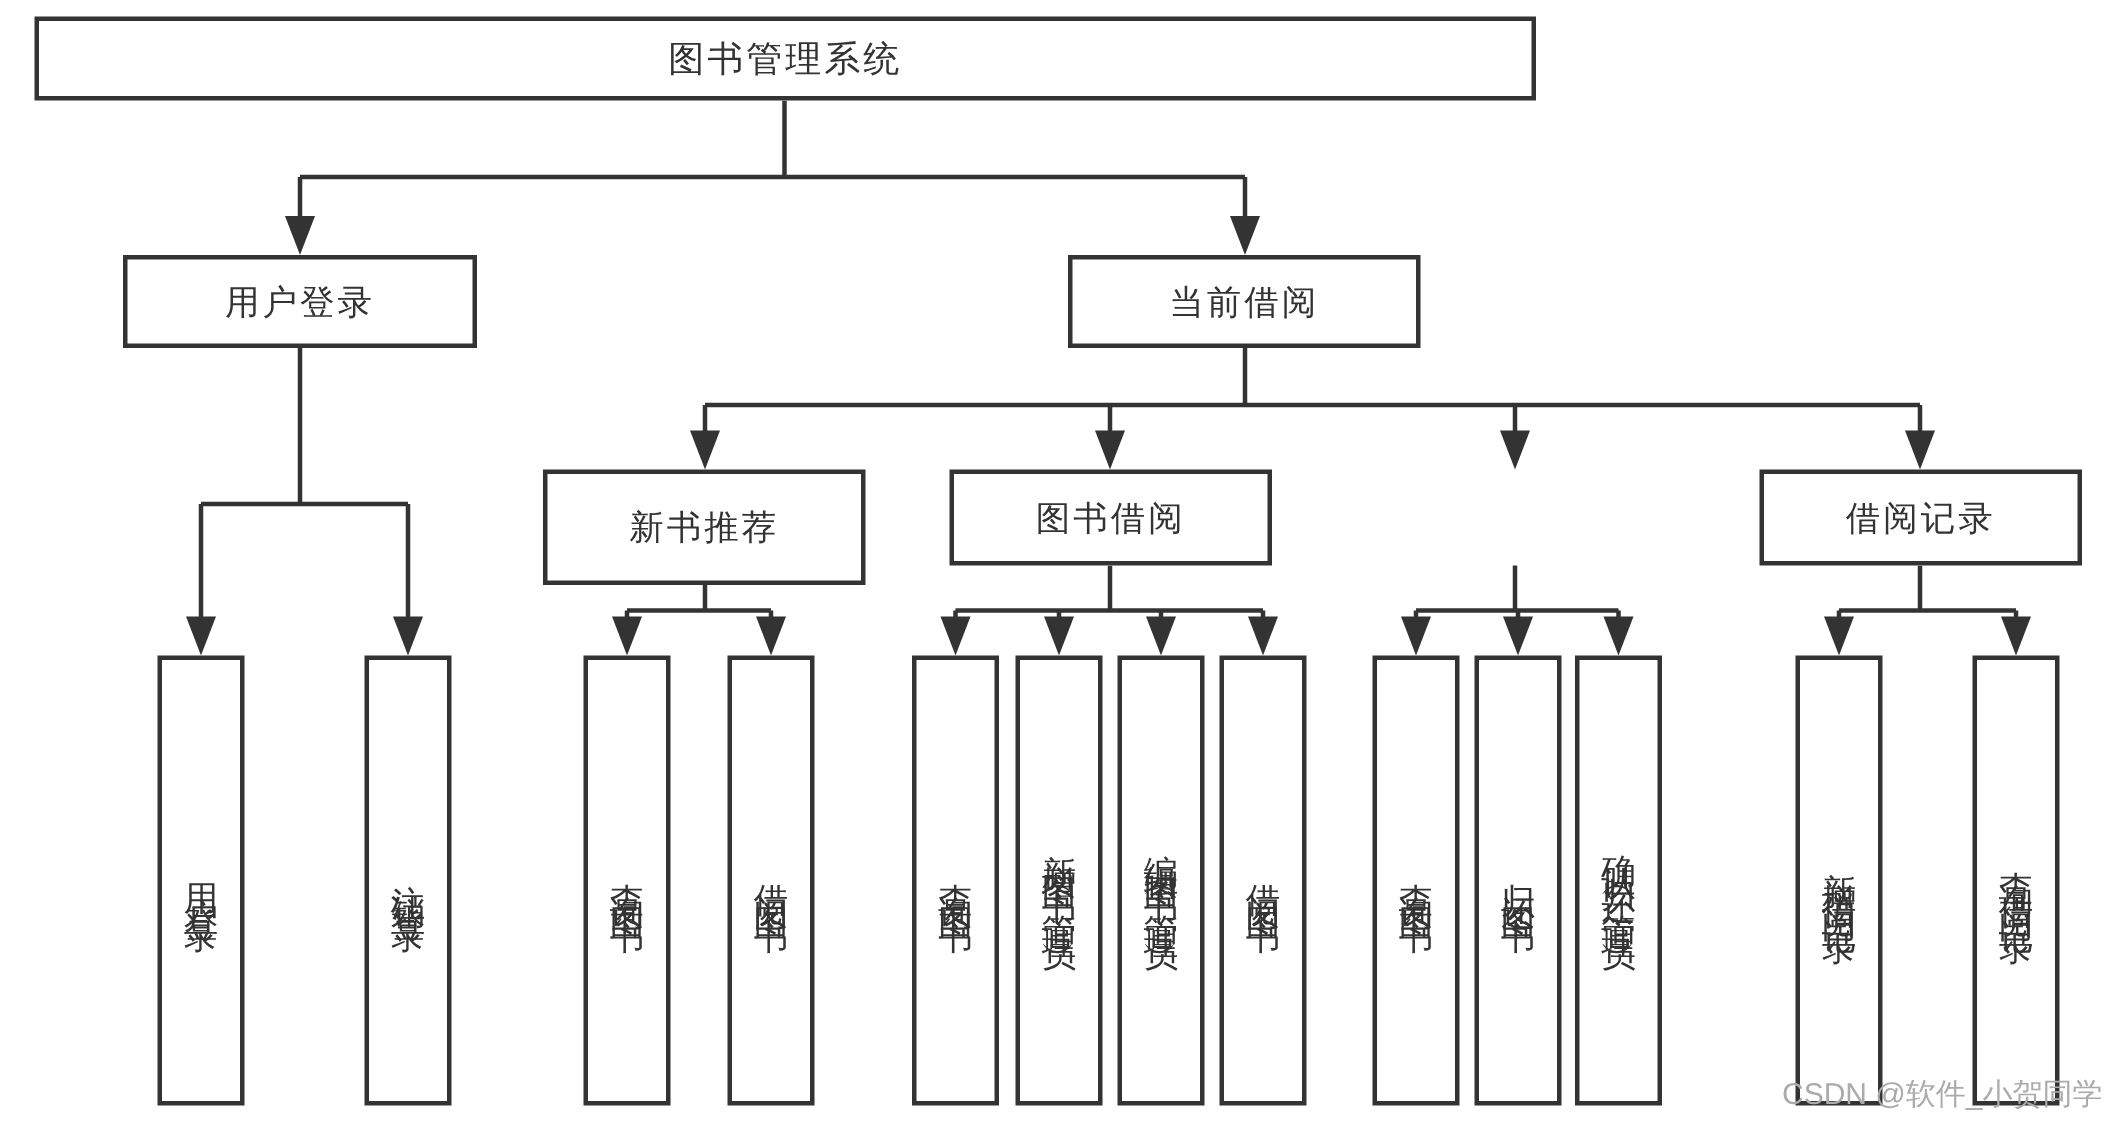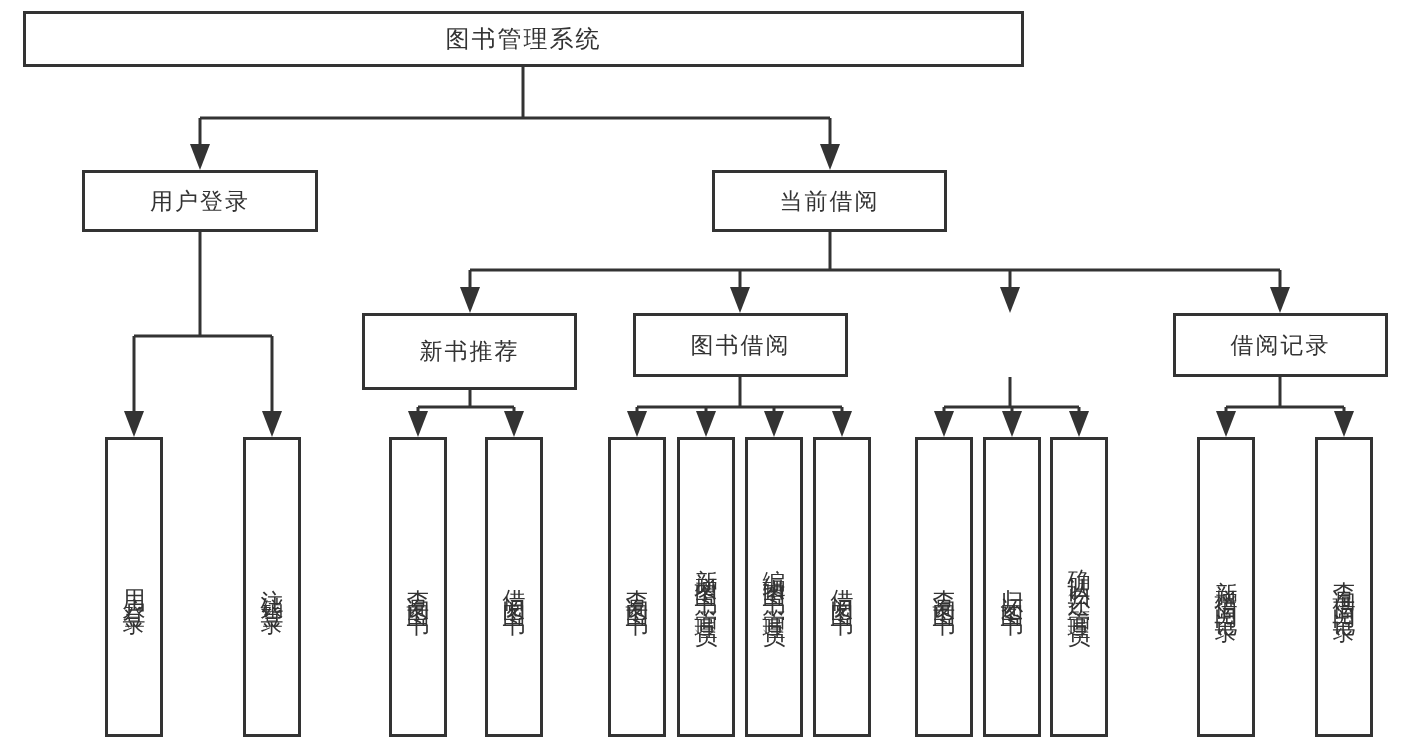--- a/index.html
+++ b/index.html
@@ -191,14 +191,15 @@
     <span class="vtext">确认归还（管理员）</span>
   </div>
 
   <div class="box leaf" style="left:1197px;">
     <span class="vtext">新增借阅记录</span>
   </div>
   <div class="box leaf" style="left:1315px;">
     <span class="vtext">查询借阅记录</span>
   </div>
 
+  <div class="watermark">CSDN @软件_小贺同学</div>
 
 </div>
 
 </body></html>

